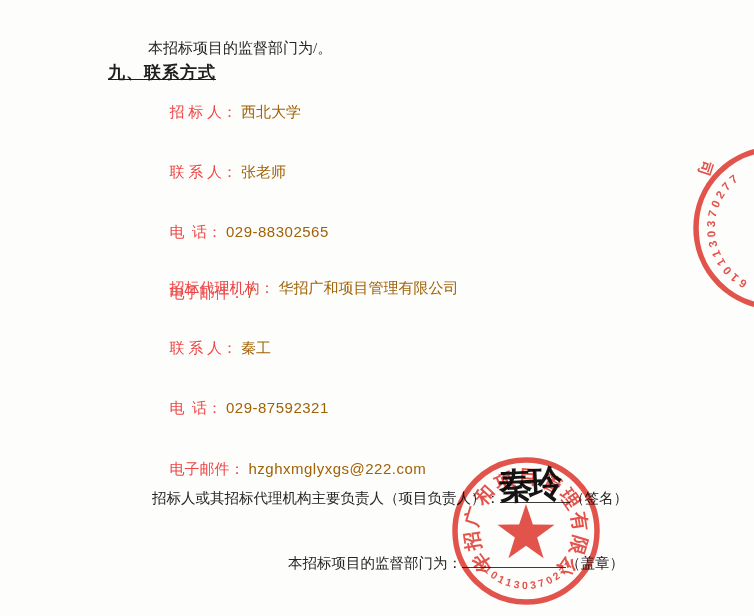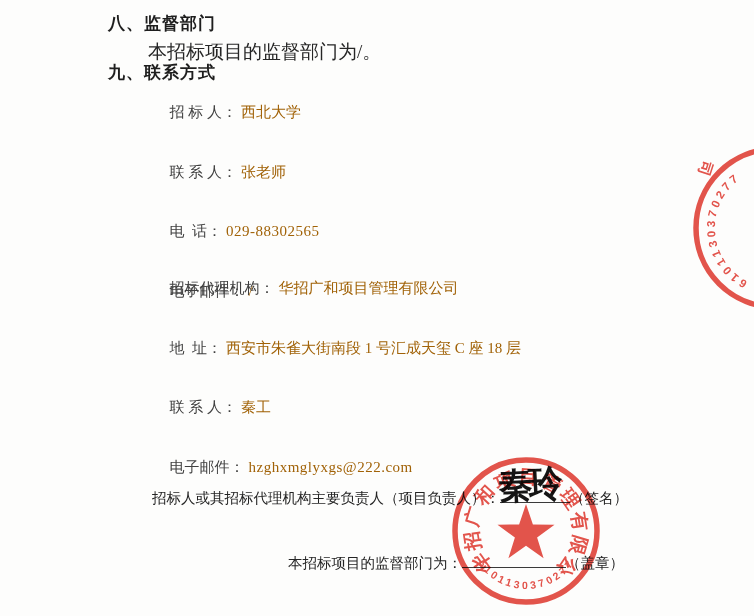--- a/index.html
+++ b/index.html
@@ -9,26 +9,26 @@
     background:#fdfdfc;
     overflow:hidden;
     font-family:"Liberation Serif","DejaVu Serif",serif;
     color:#262626;
   }
   .abs{position:absolute;}
   .heading{
     font-size:17px;font-weight:700;letter-spacing:1px;
     color:#1e1e1e;white-space:pre;
   }
-  .bodytext{font-size:19px;white-space:pre;}
+  .bodytext{font-size:15px;white-space:pre;}
   .cblock{position:absolute;left:147px;}
   .crow{line-height:15px;margin-bottom:14.5px;font-size:15px;white-space:pre;}
-  .crow .clbl{white-space:pre;color:#404040;}
+  .crow .clbl{white-space:pre;color:#ef4444;}
   .crow .cval{margin-left:4px;color:#a16207;}
-  .crow .cval.mono{font-family:Liberation Serif, serif;letter-spacing:0.5px;}
+  .crow .cval.mono{font-family:Liberation Sans, sans-serif;letter-spacing:0.5px;}
   .sigline{
     position:absolute;font-size:14.5px;white-space:nowrap;color:#242424;
   }
   .uline{
     display:inline-block;height:13px;
     border-bottom:1.4px solid #3a3a3a;
     vertical-align:baseline;
   }
   .uline.w1{width:70px;}
   .uline.w2{width:104px;}
@@ -52,25 +52,24 @@
   .seal-name{font-family:"Liberation Sans","DejaVu Sans",sans-serif;font-weight:700;font-size:19px;letter-spacing:2.5px;fill:#e2453c;}
   .seal-num{font-family:"Liberation Sans","DejaVu Sans",sans-serif;font-weight:700;font-size:10.5px;letter-spacing:3px;fill:#e2453c;}
   .edge-num{font-family:"Liberation Sans","DejaVu Sans",sans-serif;font-weight:700;font-size:11.5px;letter-spacing:3.2px;fill:#e2453c;}
   .edge-char{font-family:"Liberation Sans","DejaVu Sans",sans-serif;font-weight:700;font-size:15px;fill:#e2453c;}
 </style>
 </head>
 <body>
 
 <div class="page">
 
-  <div class="abs heading" style="left:108px;top:12px;">八、监督部门</div>
 
   <div class="abs bodytext" style="left:148px;top:39px;">本招标项目的监督部门为/。</div>
 
-  <div class="abs heading" style="left:108px;top:61px;">九、联系方式</div>
+  <div class="abs heading" style="left:108px;top:61px;text-decoration:underline;">九、联系方式</div>
 
   <div class="cblock" style="top:90px;">
     <div class="crow">
       <span class="clbl">招 标 人：</span><span class="cval">西北大学</span>
     </div>
     <div class="crow">
       <span class="clbl">联 系 人：</span><span class="cval">张老师</span>
     </div>
     <div class="crow">
       <span class="clbl">电  话：</span><span class="cval mono">029-88302565</span>
@@ -78,24 +77,24 @@
     <div class="crow">
       <span class="clbl">电子邮件：</span><span class="cval mono">/</span>
     </div>
   </div>
 
   <div class="cblock" style="top:266px;">
     <div class="crow">
       <span class="clbl">招标代理机构：</span><span class="cval">华招广和项目管理有限公司</span>
     </div>
     <div class="crow">
-      <span class="clbl">地  址：</span><span class="cval">西安市朱雀大街南段 1 号汇成天玺 C 座 18 层</span>
+      <span class="clbl">联 系 人：</span><span class="cval">秦工</span>
     </div>
     <div class="crow">
-      <span class="clbl">联 系 人：</span><span class="cval">秦工</span>
+      <span class="clbl">电  话：</span><span class="cval mono">029-87592321</span>
     </div>
     <div class="crow">
       <span class="clbl">电子邮件：</span><span class="cval mono">hzghxmglyxgs@222.com</span>
     </div>
   </div>
 
   <div class="sigline" style="left:152px;top:489px;">
     <span>招标人或其招标代理机构主要负责人（项目负责人）：</span><span class="uline w1"></span><span>（签名）</span>
   </div>
 

